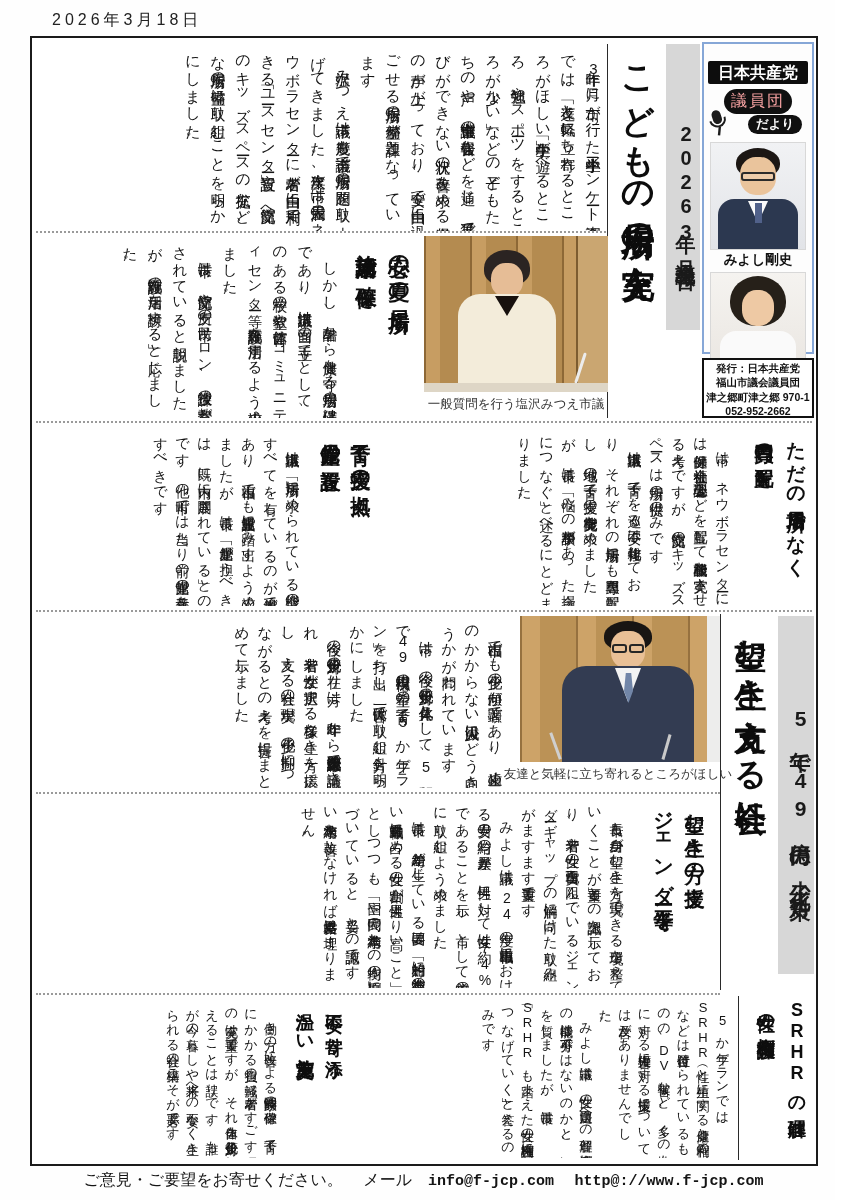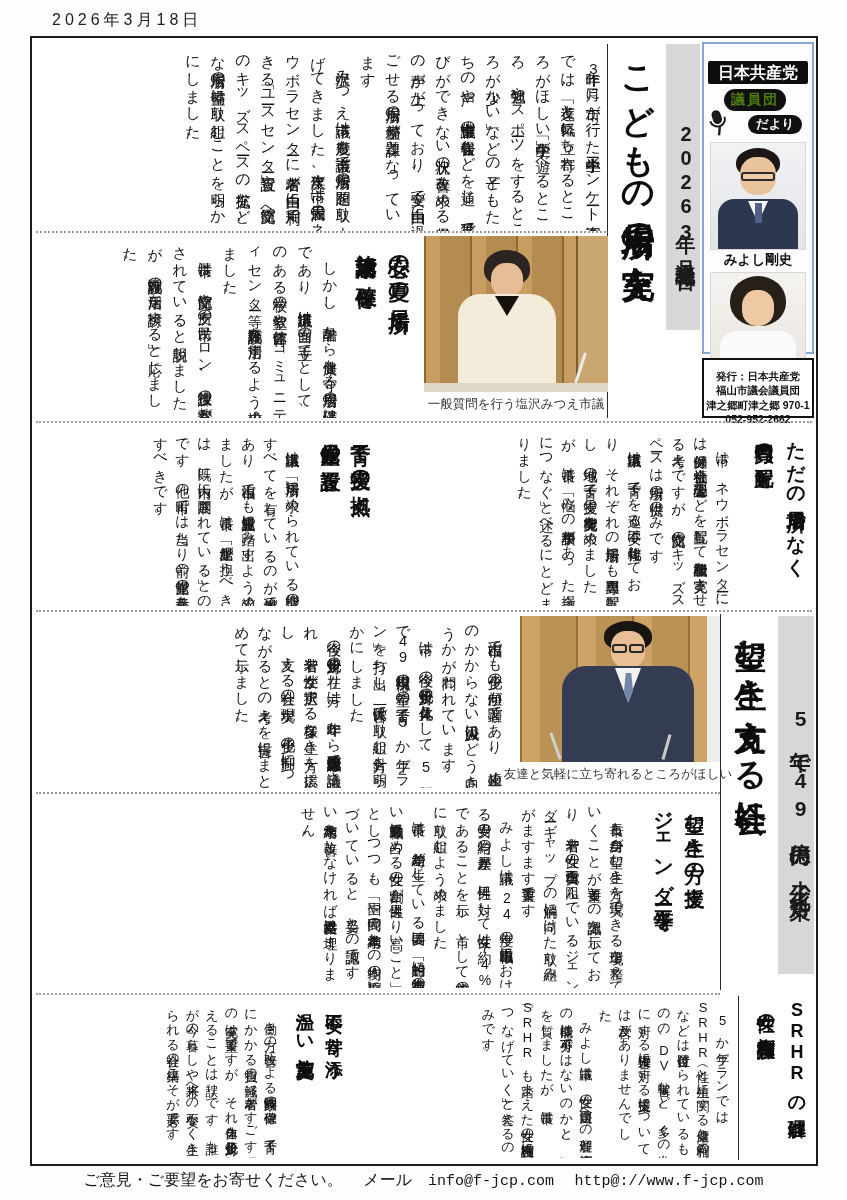--- a/index.html
+++ b/index.html
@@ -15,34 +15,34 @@
   .vrule{position:absolute;width:0;border-left:1.5px solid #2a2a2a;}
   .kicker{background:#d7d7d7;color:#1a1a1a;font-weight:bold;text-align:center;}
   .headline{font-weight:900;color:#0c0c0c;}
   .subhead{font-weight:bold;color:#0e0e0e;}
   .subhead div{margin:0;}
   .caption{position:absolute;font-size:12.5px;color:#333;text-align:center;}
   
   .masthead{position:absolute;left:702px;top:42px;width:112px;height:312px;border:2.5px solid #86a7d7;background:#fdfdfd;box-sizing:border-box;padding:17px 4px;}
   .partybar{background:#0d0d0d;color:#fff;font-weight:bold;font-size:16px;text-align:center;line-height:23px;height:23px;border-radius:2px;}
   .badge{position:relative;height:52px;margin-top:3px;}
-  .badge-top{position:absolute;left:16px;top:2px;background:#101010;color:#4d7c0f;font-weight:bold;font-size:14px;padding:2px 7px;border-radius:13px;letter-spacing:2px;}
+  .badge-top{position:absolute;left:16px;top:2px;background:#101010;color:#fca5a5;font-weight:normal;font-size:16px;padding:2px 7px;border-radius:13px;letter-spacing:2px;}
   .badge-bottom{position:absolute;left:40px;top:28px;background:#101010;color:#fff;font-weight:bold;font-size:12.5px;padding:1px 8px;border-radius:10px;}
   .badge-mic{position:absolute;left:0px;top:22px;transform:rotate(-18deg);}
   .portrait{position:relative;width:94px;height:106px;margin:3px auto 0 auto;overflow:hidden;border:1px solid #d8d8d8;}
   .pname{font-size:13.5px;text-align:center;font-weight:bold;margin-top:1px;}
-  .pubbox{position:absolute;left:702px;top:358px;width:112px;height:60px;border:2px solid #111;box-sizing:border-box;text-align:center;font-size:10.5px;font-weight:bold;line-height:1.38;padding-top:9px;background:#fff;}
+  .pubbox{position:absolute;left:702px;top:358px;width:112px;height:60px;border:2px solid #111;box-sizing:border-box;text-align:center;font-size:10.5px;font-weight:bold;line-height:1.38;padding-top:1px;background:#fff;}
   
   .photo{position:absolute;overflow:hidden;}
   .wood1{background:repeating-linear-gradient(90deg,#8d6836 0 2px,#c79d62 2px 16px,#b48b50 16px 46px);}
   .wood2{background:repeating-linear-gradient(90deg,#96713f 0 2px,#cda368 2px 20px,#bb9256 20px 56px);}
   .shape{position:absolute;}
   
   .footer{position:absolute;left:0;top:1170px;width:847px;text-align:center;font-size:16px;color:#141414;}
-  .footer .mono{font-family:"Liberation Mono","DejaVu Sans Mono",monospace;font-size:15px;}
+  .footer .mono{font-family:"Liberation Mono","DejaVu Sans Mono",monospace;font-size:15px;font-weight:bold;}
   .footer span{margin:0 8px;}
 </style>
 </head>
 <body>
 
 <div class="page">
 
   <div class="date">2026年3月18日</div>
 
   <div class="frame"></div>

